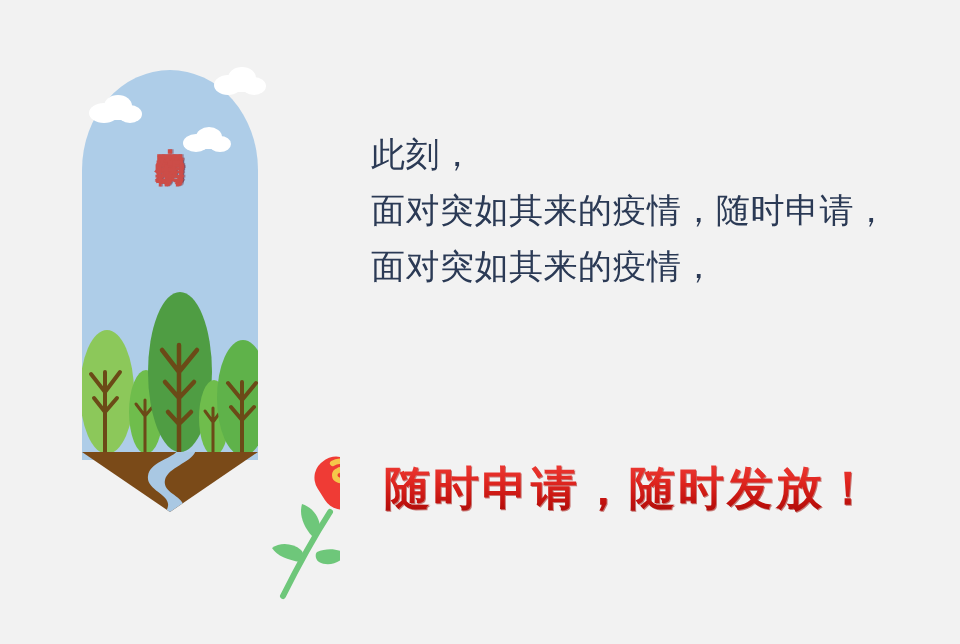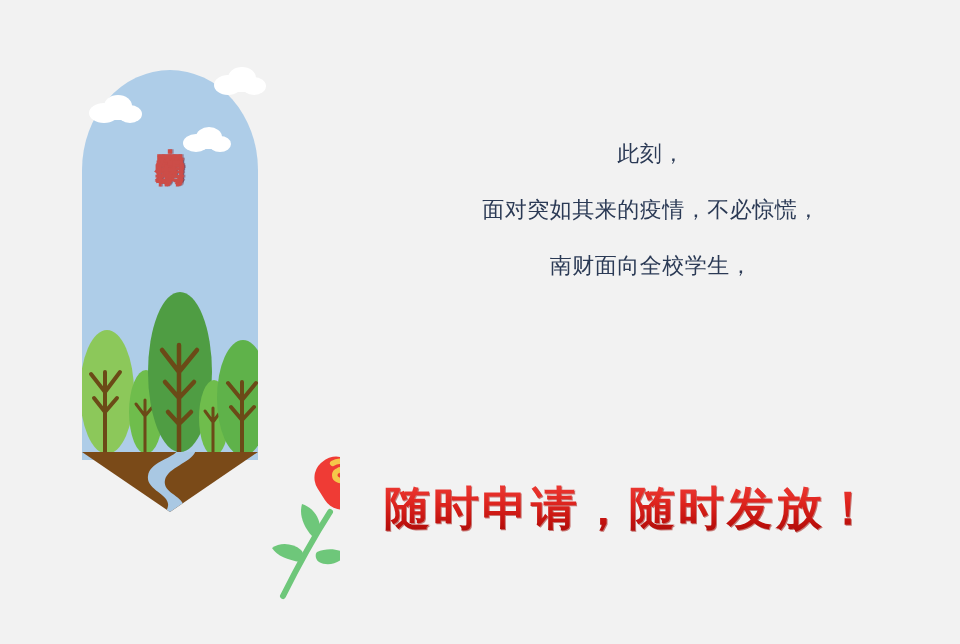--- a/index.html
+++ b/index.html
@@ -52,33 +52,32 @@
   }
 
   
   #body-text {
     position: absolute;
     left: 371px;
     top: 126px;
     width: 560px;
   }
   #body-text .line {
-    font-size: 22px;
+    font-size: 34px;
     line-height: 56px;
     color: #2b3a55;
     letter-spacing: 0.5px;
     white-space: nowrap;
-    text-align: center;
   }
 
   
   #headline {
     position: absolute;
     left: 384px;
-    top: 478px;
+    top: 458px;
     font-size: 46px;
     font-weight: bold;
     letter-spacing: 3px;
     white-space: nowrap;
     color: #d61c18;
     background-image: linear-gradient(180deg, #f0403a 0%, #e02620 38%, #c0110d 72%, #9e0a08 100%);
     -webkit-background-clip: text;
     background-clip: text;
     -webkit-text-fill-color: transparent;
     text-shadow: 0 0 0 rgba(0,0,0,0);
@@ -179,19 +178,19 @@
         </g>
       </g>
 
     </svg>
   </div>
 
   <div id="greeting">亲爱的同学们：</div>
 
   <div id="body-text">
     <div class="line">此刻，</div>
-    <div class="line">面对突如其来的疫情，不必惊慌，</div>
-    <div class="line">南财面向全校学生，</div>
+    <div class="line">面对突如其来的疫情，随时申请，</div>
+    <div class="line">面对突如其来的疫情，</div>
   </div>
 
   <div id="headline">随时申请，随时发放！</div>
 
 </div>
 
 </body></html>

